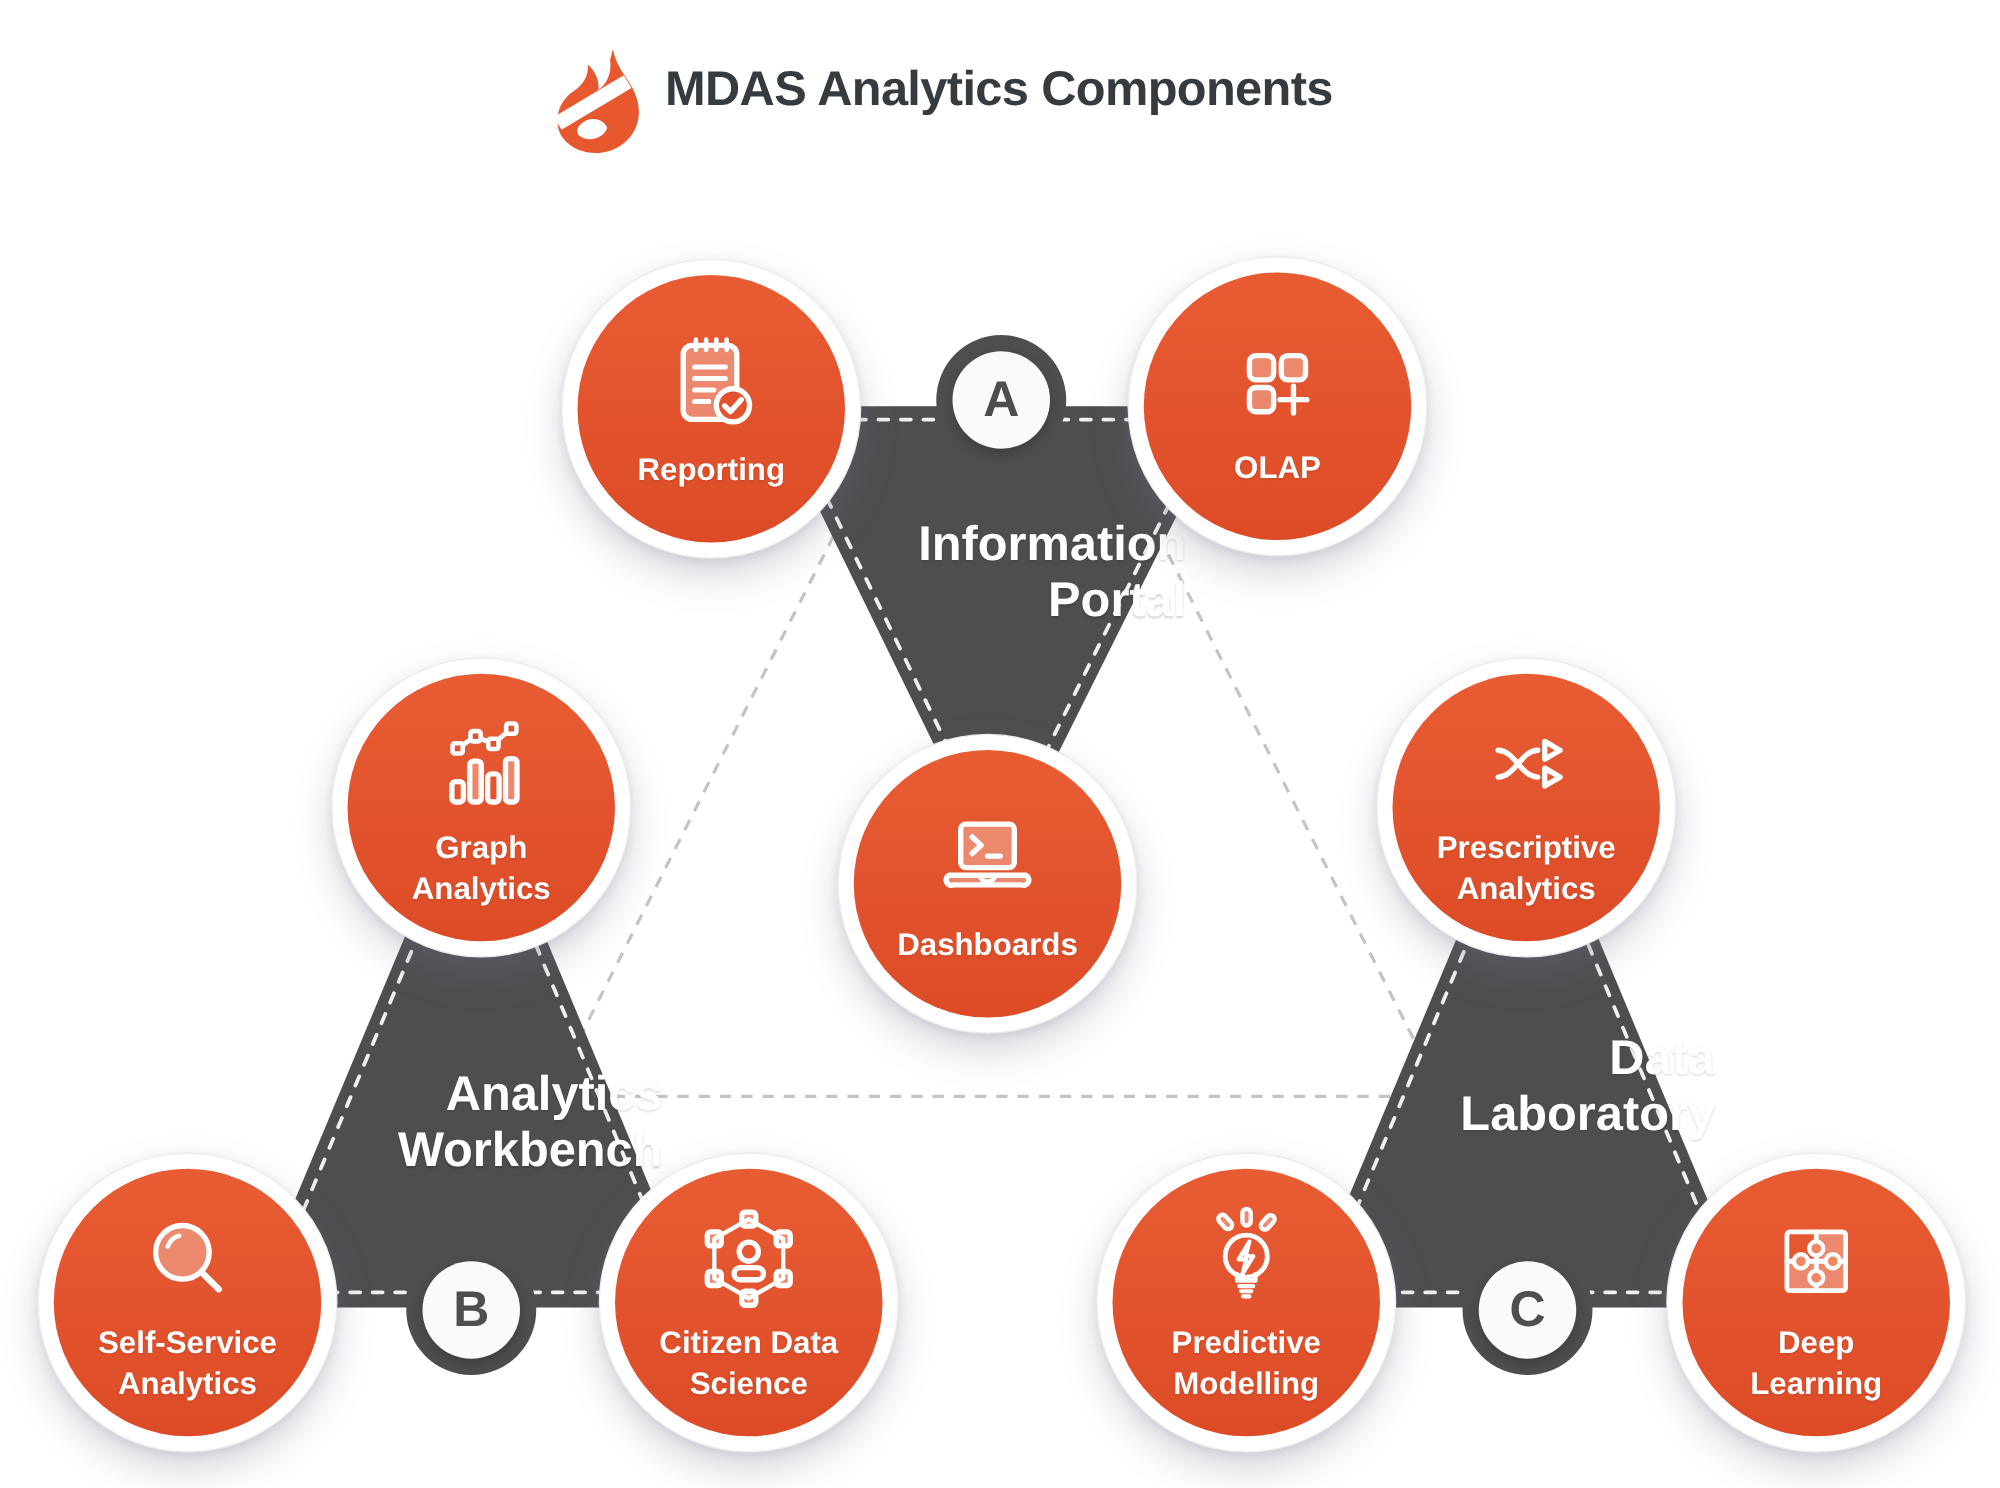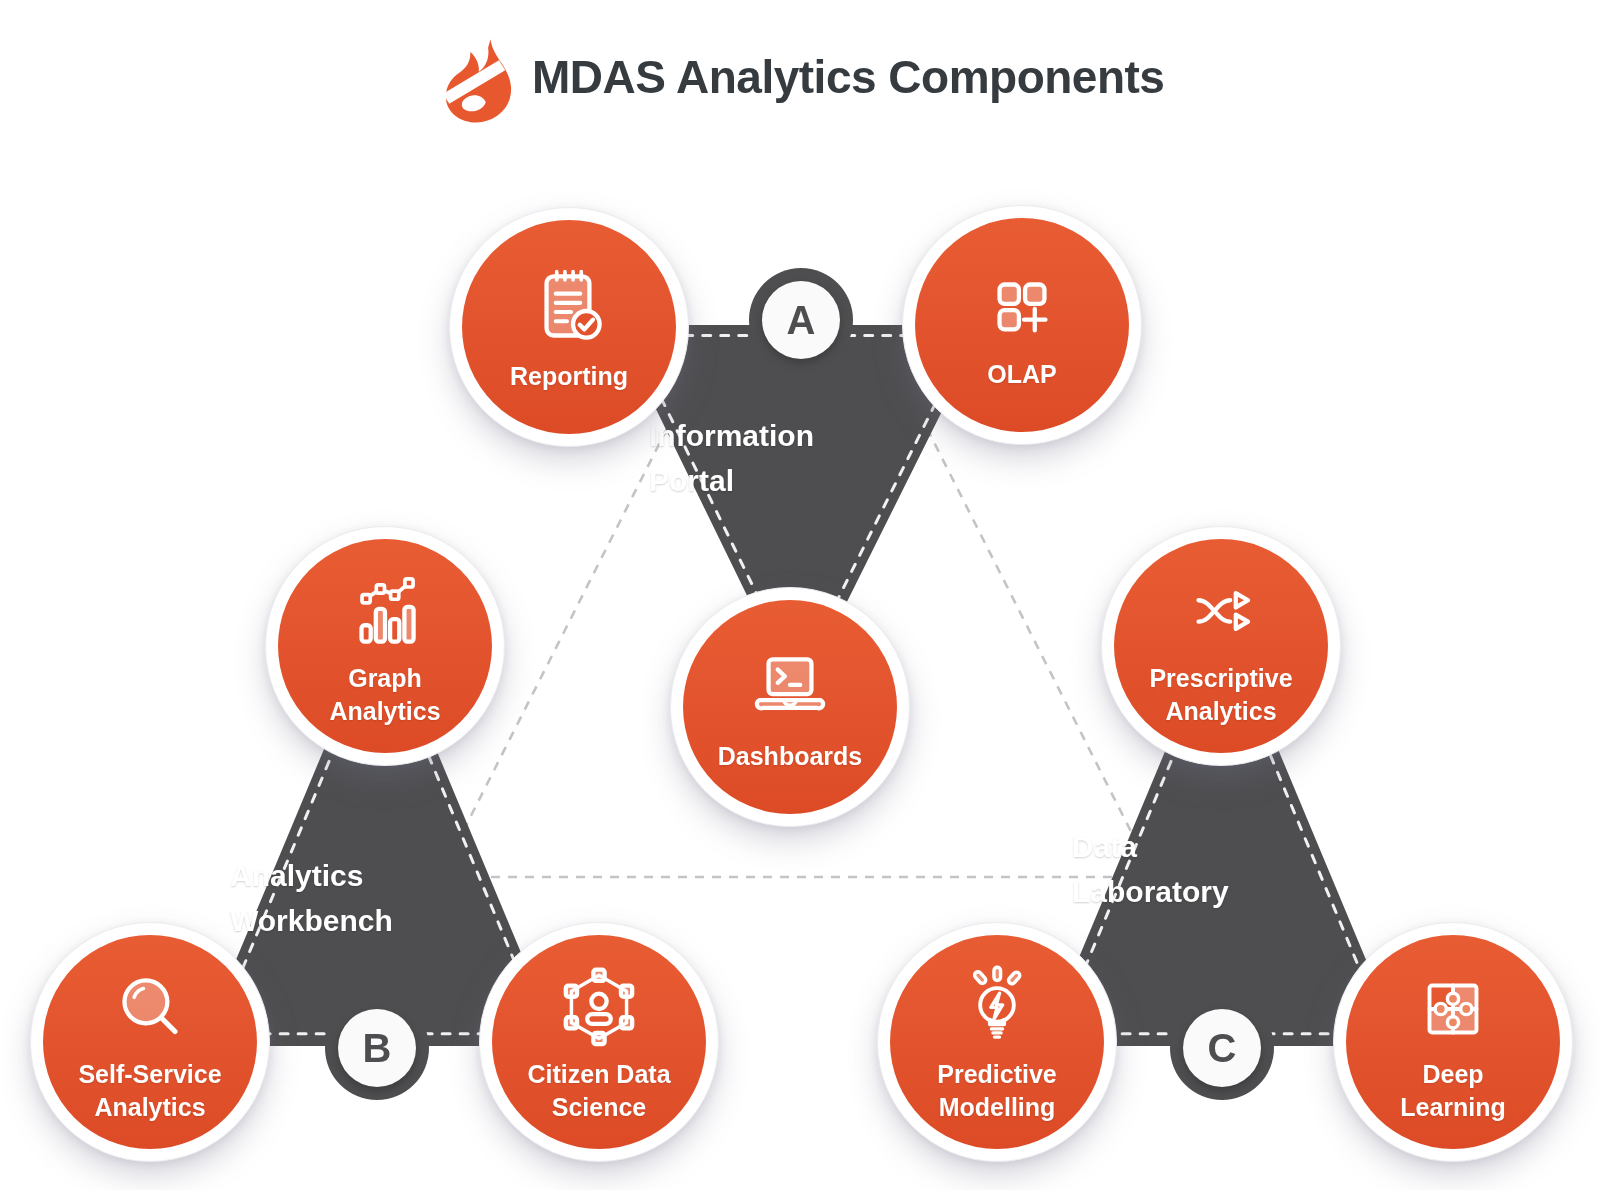--- a/index.html
+++ b/index.html
@@ -6,28 +6,28 @@
   #canvas{
     position:relative;width:1600px;height:1190px;background:#ffffff;overflow:hidden;
     font-family:"Liberation Sans","DejaVu Sans",sans-serif;
   }
   
   .header{position:absolute;left:0;top:0;width:1600px;height:150px;}
   .logo{position:absolute;left:443px;top:38px;width:70px;height:88px;}
   .logo svg{width:100%;height:100%;}
   .title{
     position:absolute;left:532px;top:50px;
-    font-size:46px;font-weight:700;color:#363b40;letter-spacing:-.5px;white-space:nowrap;
+    font-size:39px;font-weight:700;color:#363b40;letter-spacing:-.5px;white-space:nowrap;
   }
   
   .shapes{position:absolute;left:0;top:0;width:1600px;height:1190px;}
   
   .hub-title{
-    position:absolute;width:300px;text-align:left;color:#ffffff;
-    font-size:30px;font-weight:700;line-height:45px;
+    position:absolute;width:300px;text-align:right;color:#ffffff;
+    font-size:39px;font-weight:700;line-height:45px;
     text-shadow:0 1px 2px rgba(0,0,0,.18);
   }
   .hub-title span{display:block;}
   
   .badge{
     position:absolute;width:78px;height:78px;border-radius:50%;
     background:#fafafa;display:flex;align-items:center;justify-content:center;
     font-size:40px;font-weight:700;color:#4e4e50;
     box-shadow:0 4px 9px rgba(0,0,0,.22);
   }

